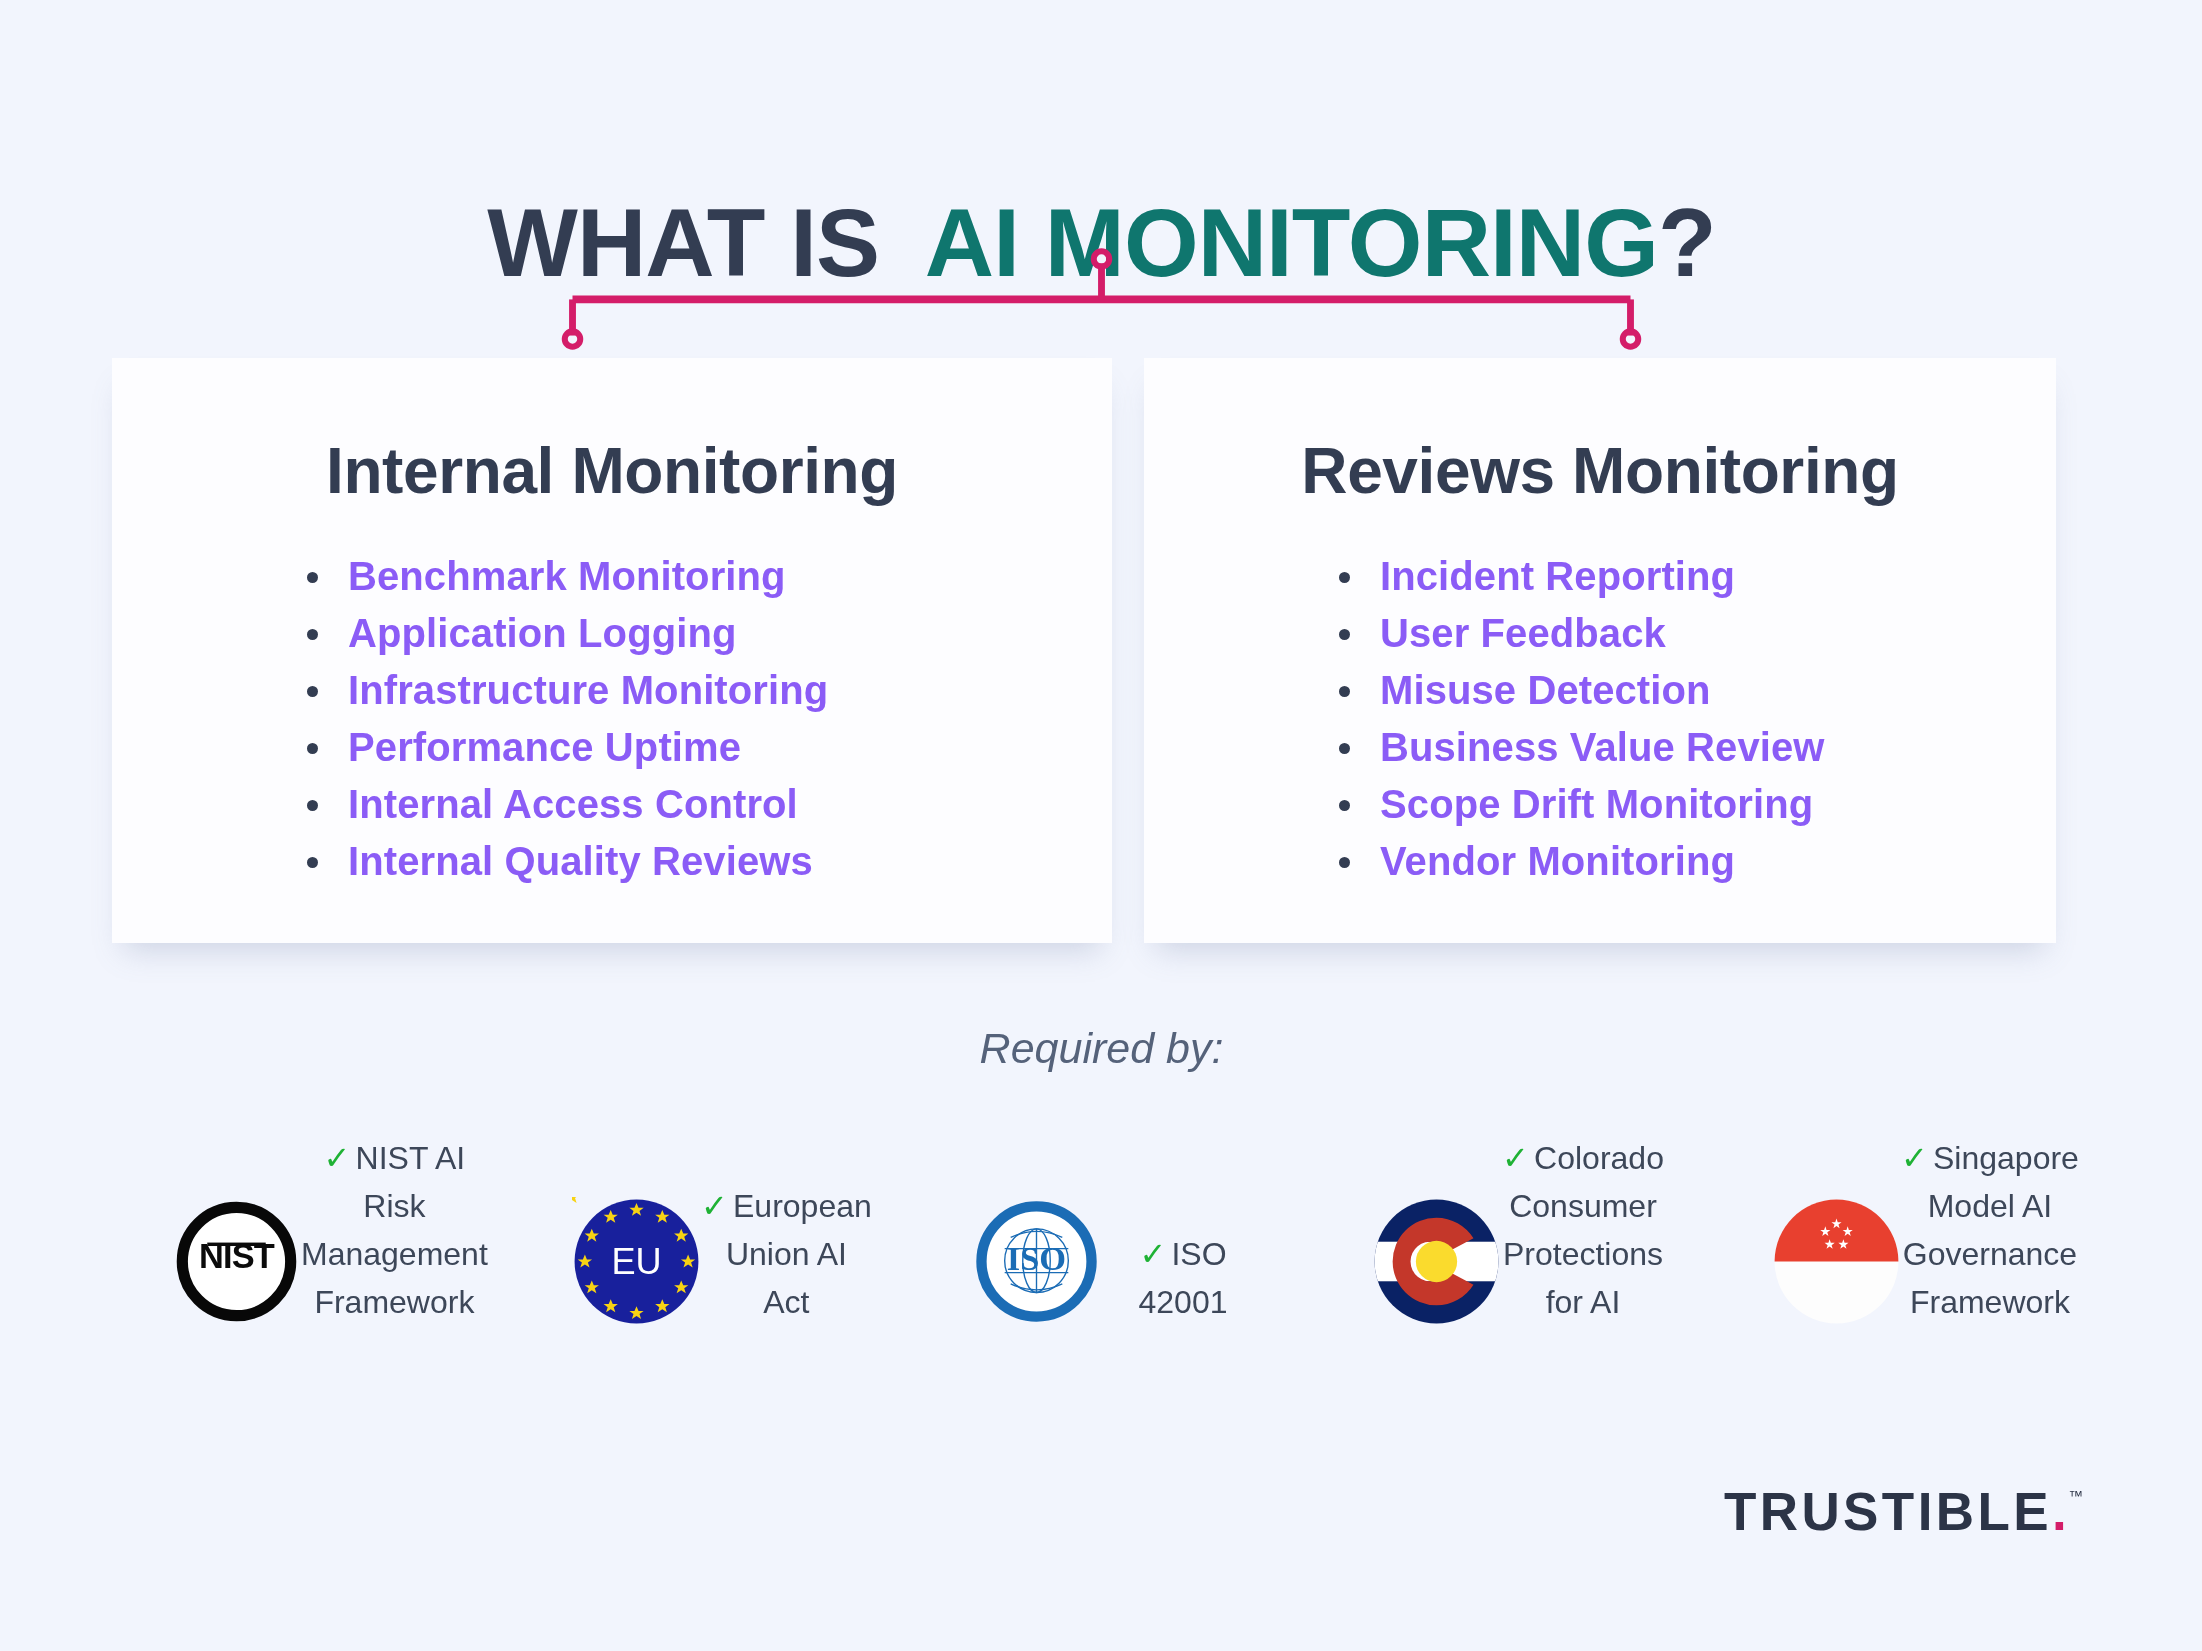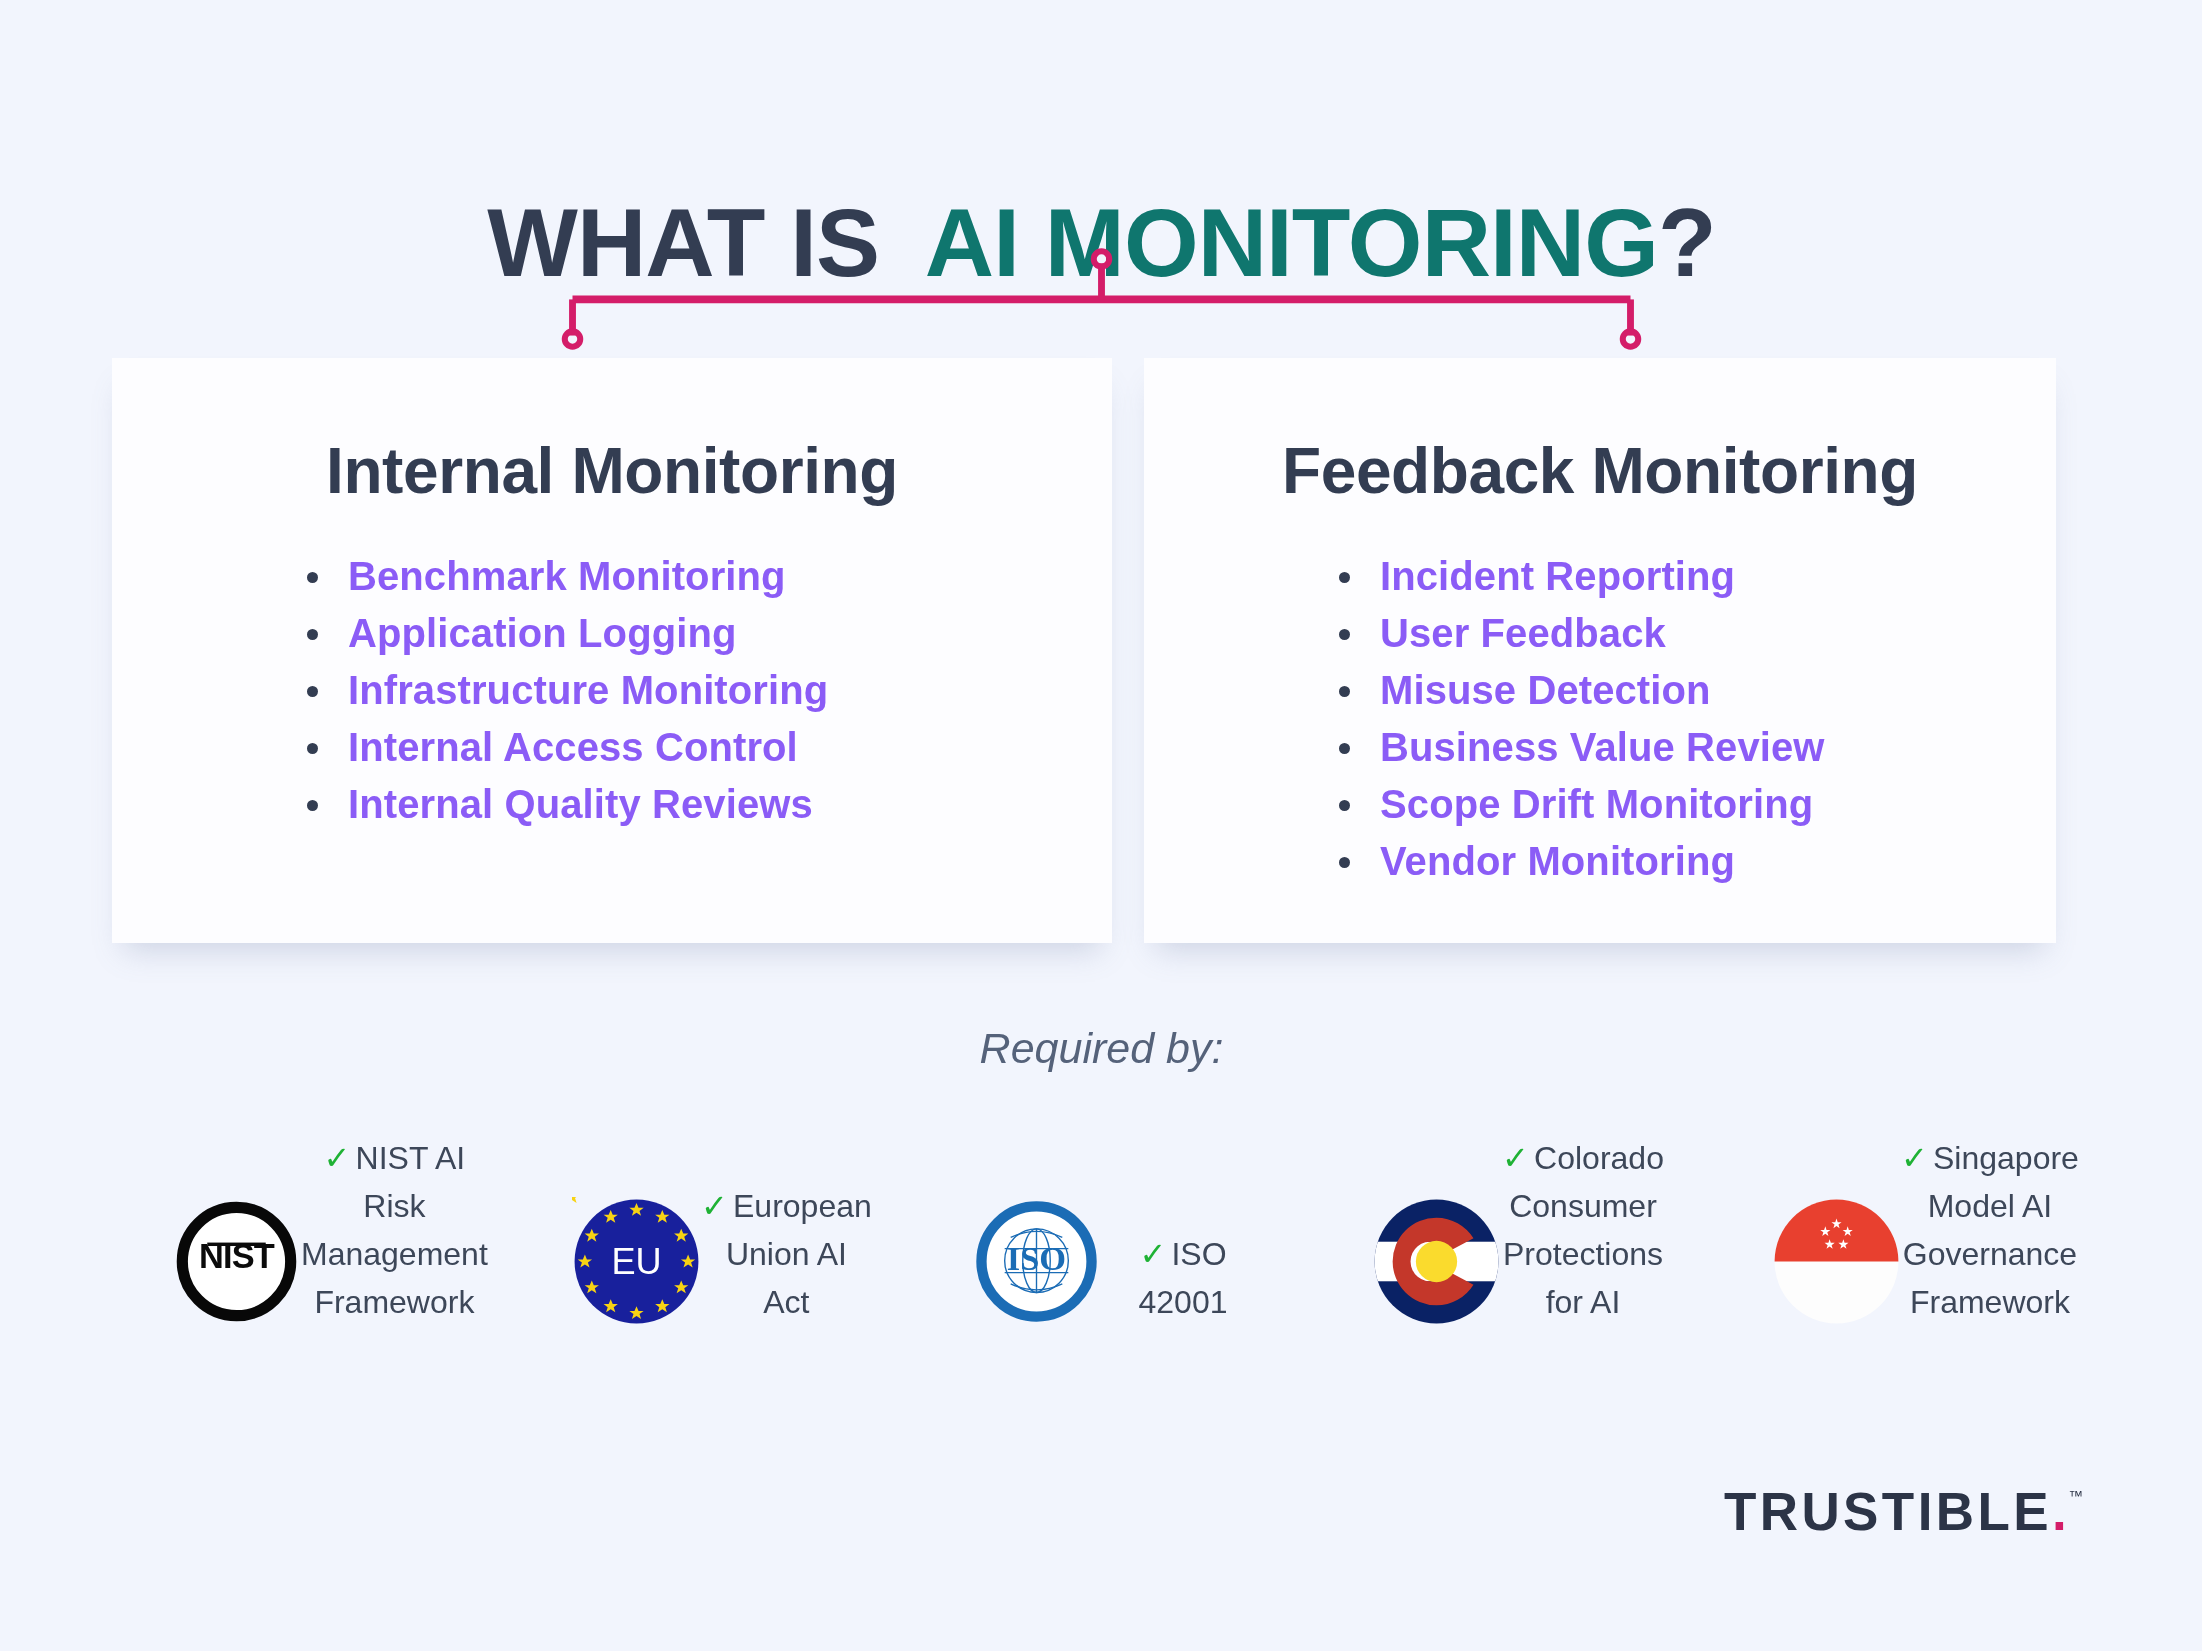--- a/index.html
+++ b/index.html
@@ -198,27 +198,28 @@
     <circle cx="25" cy="108" r="9" fill="none" stroke="#d41d69" stroke-width="7"></circle>
     <circle cx="1255" cy="108" r="9" fill="none" stroke="#d41d69" stroke-width="7"></circle>
   </svg>
 
   <div class="card" id="card-internal">
     <h2 class="card-title">Internal Monitoring</h2>
     <ul class="card-list">
       <li>Benchmark Monitoring</li>
       <li>Application Logging</li>
       <li>Infrastructure Monitoring</li>
+      <li>Performance Uptime</li>
       <li>Internal Access Control</li>
       <li>Internal Quality Reviews</li>
     </ul>
   </div>
 
   <div class="card" id="card-external">
-    <h2 class="card-title">Feedback Monitoring</h2>
+    <h2 class="card-title">Reviews Monitoring</h2>
     <ul class="card-list">
       <li>Incident Reporting</li>
       <li>User Feedback</li>
       <li>Misuse Detection</li>
       <li>Business Value Review</li>
       <li>Scope Drift Monitoring</li>
       <li>Vendor Monitoring</li>
     </ul>
   </div>
 

